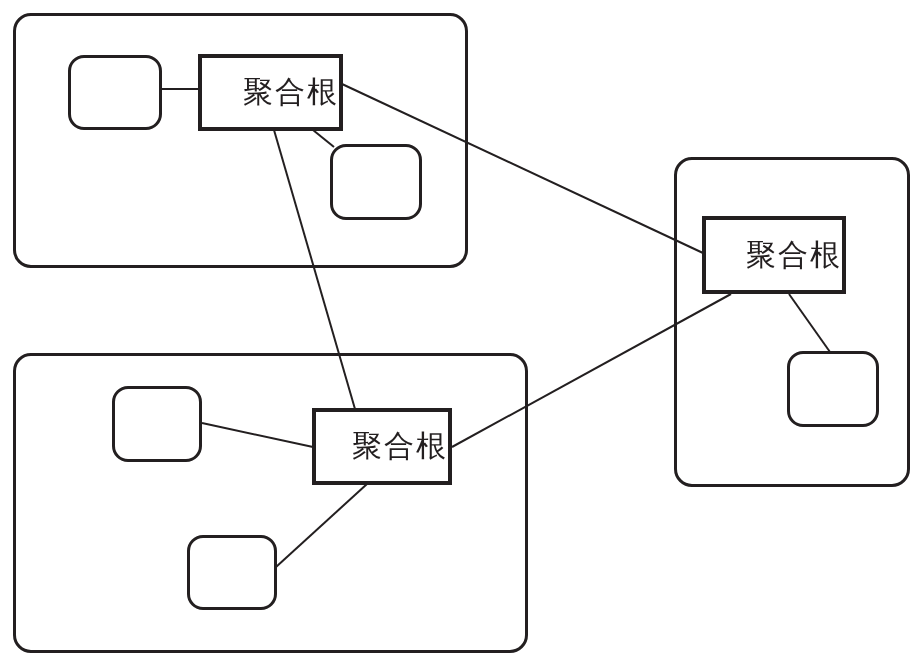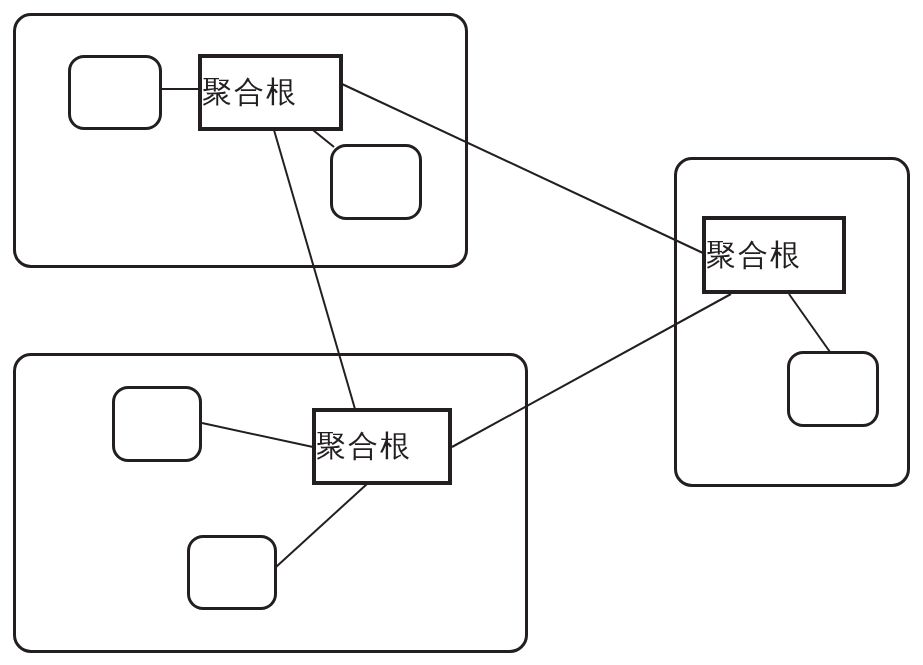--- a/index.html
+++ b/index.html
@@ -38,21 +38,21 @@
     z-index: 2;
   }
   .entity {
     border: 3px solid #231f20;
     border-radius: 16px;
   }
   .root {
     border: 4px solid #231f20;
     display: flex;
     align-items: center;
-    justify-content: flex-start;
+    justify-content: flex-end;
     font-size: 30px;
     color: #231f20;
     letter-spacing: 2px;
     white-space: nowrap;
   }
 
   
   .boundary-a { left: 13px; top: 13px; width: 455px; height: 255px; }
   .a-entity-1 { left: 68px;  top: 55px;  width: 94px;  height: 75px; }
   .a-root     { left: 198px; top: 54px;  width: 145px; height: 77px; }

